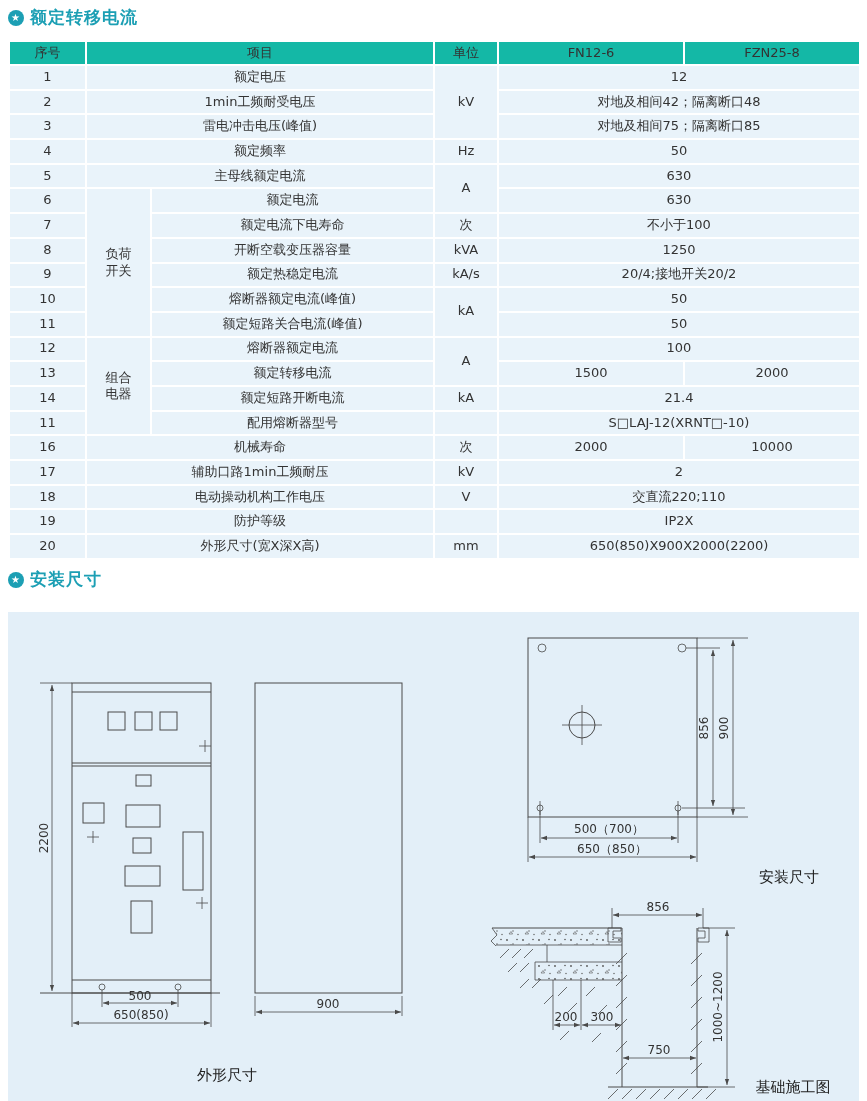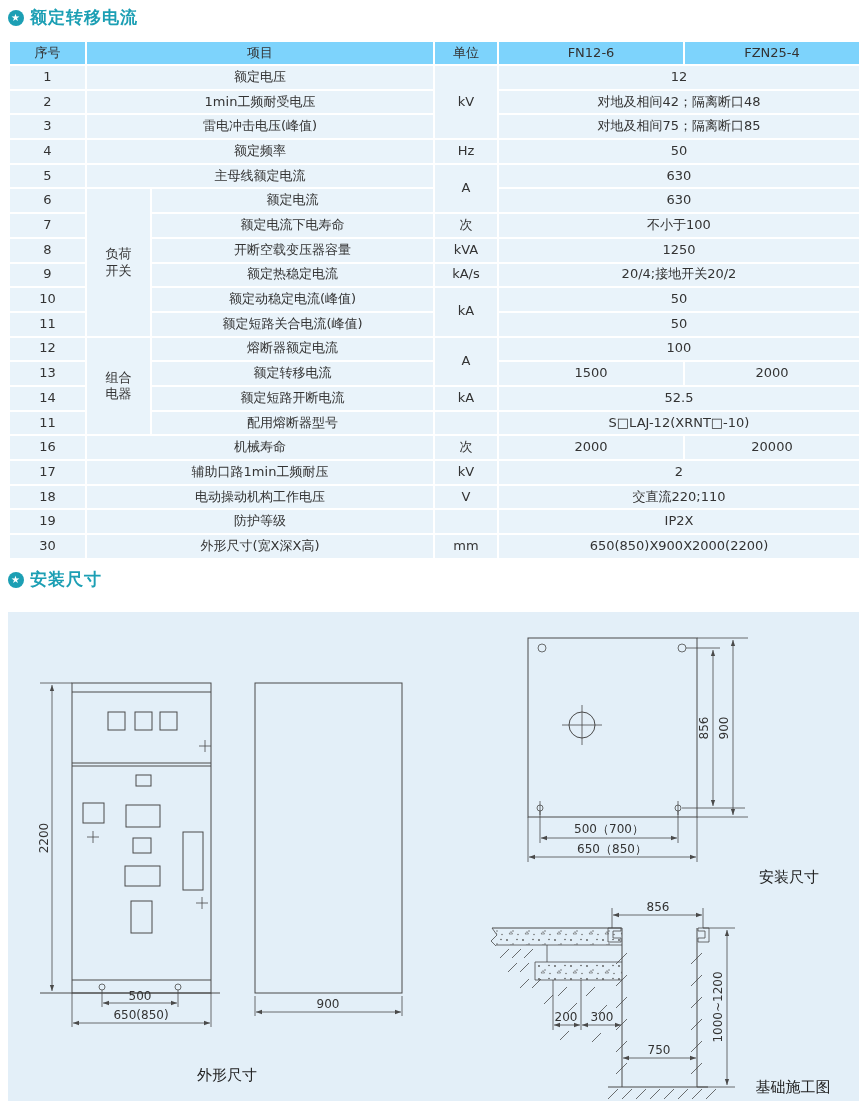--- a/index.html
+++ b/index.html
@@ -19,21 +19,21 @@
   #title-install{top:568px;}
   table.params{
     position:absolute;left:8px;top:40px;width:851px;
     border-collapse:collapse;table-layout:fixed;
   }
   table.params th,table.params td{
     border:2px solid #ffffff;background:#e9f3fa;
     font-size:13px;font-weight:normal;text-align:center;vertical-align:middle;
     height:22.7px;padding:0 2px;line-height:1.15;overflow:hidden;
   }
-  table.params th{background:#7dd3fc;height:22px;}
+  table.params th{background:#14b8a6;height:22px;}
   td.item-left{text-align:left;padding-left:15px;}
   td.item-left-wide{text-align:left;padding-left:80px;margin-left:8px;}
   .group-lines div{line-height:1.25;}
   .panel{
     position:absolute;left:8px;top:612px;width:851px;height:489px;background:#e3eff8;
   }
   .panel svg{display:block;}
   .dwg{stroke:#4a4a4a;stroke-width:1;fill:none;}
   .dwg-thin{stroke:#4a4a4a;stroke-width:0.8;fill:none;}
   text.dim{font-size:12px;fill:#333;stroke:none;font-family:"DejaVu Sans","Liberation Sans",sans-serif;}
@@ -55,21 +55,21 @@
     <col style="width:64px">
       <col style="width:186px">
       <col style="width:176px">
   </colgroup>
   <tbody>
       <tr>
     <th>序号</th>
     <th colspan="2">项目</th>
     <th>单位</th>
     <th>FN12-6</th>
-    <th>FZN25-4</th>
+    <th>FZN25-8</th>
   </tr>
   <tr>
     <td>1</td>
     <td colspan="2">额定电压</td>
     <td rowspan="3">kV</td>
     <td colspan="2">12</td>
   </tr>
   <tr>
     <td>2</td>
     <td colspan="2">1min工频耐受电压</td>
@@ -114,21 +114,21 @@
     <td colspan="2">1250</td>
   </tr>
   <tr>
     <td>9</td>
     <td class="item-left">额定热稳定电流</td>
     <td>kA/s</td>
     <td colspan="2">20/4;接地开关20/2</td>
   </tr>
   <tr>
     <td>10</td>
-    <td class="item-left">额定动稳定电流(峰值)</td>
+    <td class="item-left">熔断器额定电流(峰值)</td>
     <td rowspan="2">kA</td>
     <td colspan="2">50</td>
   </tr>
   <tr>
     <td>11</td>
     <td class="item-left">额定短路关合电流(峰值)</td>
     <td colspan="2">50</td>
   </tr>
   <tr>
     <td>12</td>
@@ -143,55 +143,55 @@
   <tr>
     <td>13</td>
     <td class="item-left">额定转移电流</td>
     <td>1500</td>
     <td>2000</td>
   </tr>
   <tr>
     <td>14</td>
     <td class="item-left">额定短路开断电流</td>
     <td>kA</td>
-    <td colspan="2">52.5</td>
+    <td colspan="2">21.4</td>
   </tr>
   <tr>
     <td>11</td>
     <td class="item-left">配用熔断器型号</td>
     <td></td>
     <td colspan="2">S□LAJ-12(XRNT□-10)</td>
   </tr>
   <tr>
     <td>16</td>
     <td colspan="2" class="item-left-wide">机械寿命</td>
     <td>次</td>
     <td>2000</td>
-    <td>20000</td>
+    <td>10000</td>
   </tr>
   <tr>
     <td>17</td>
     <td colspan="2" class="item-left-wide">辅助口路1min工频耐压</td>
     <td>kV</td>
     <td colspan="2">2</td>
   </tr>
   <tr>
     <td>18</td>
     <td colspan="2" class="item-left-wide">电动操动机构工作电压</td>
     <td>V</td>
     <td colspan="2">交直流220;110</td>
   </tr>
   <tr>
     <td>19</td>
     <td colspan="2" class="item-left-wide">防护等级</td>
     <td></td>
     <td colspan="2">IP2X</td>
   </tr>
   <tr>
-    <td>30</td>
+    <td>20</td>
     <td colspan="2" class="item-left-wide">外形尺寸(宽X深X高)</td>
     <td>mm</td>
     <td colspan="2">650(850)X900X2000(2200)</td>
   </tr>
 </tbody>
   </table>
 
 <div class="section-title" id="title-install">
   <span class="star-badge">★</span>
   <span>安装尺寸</span>

